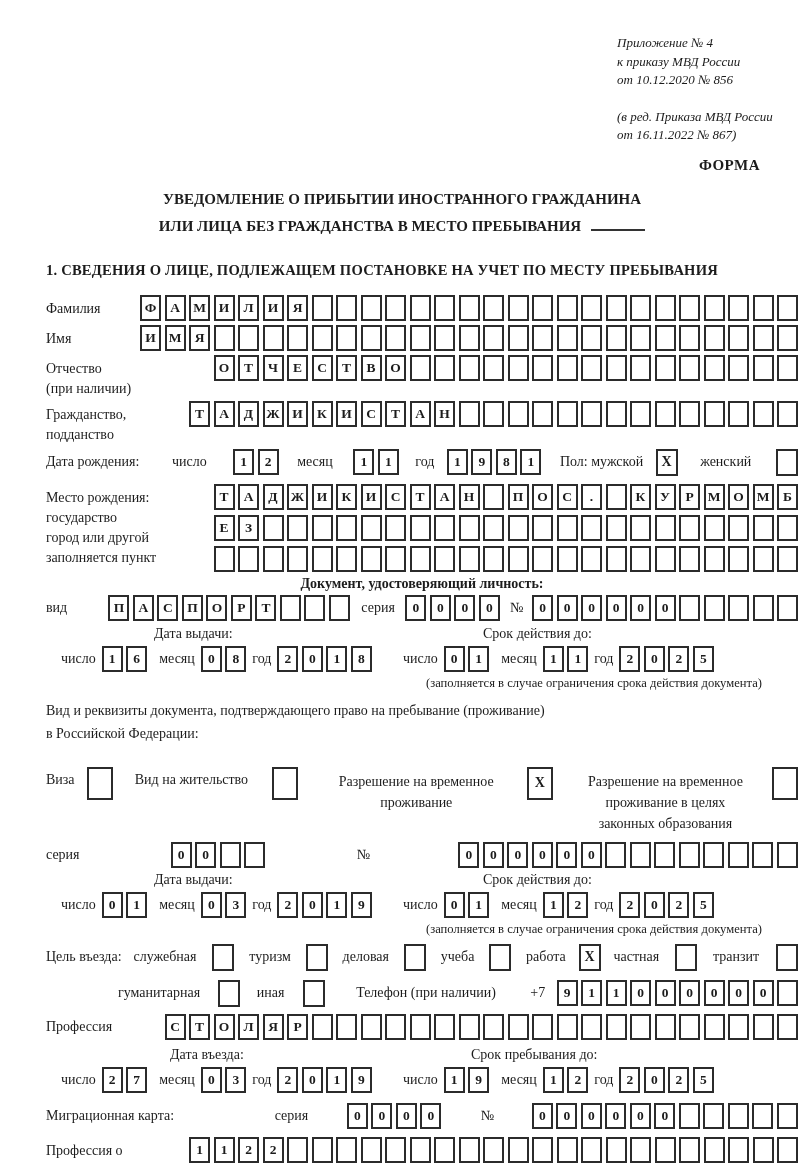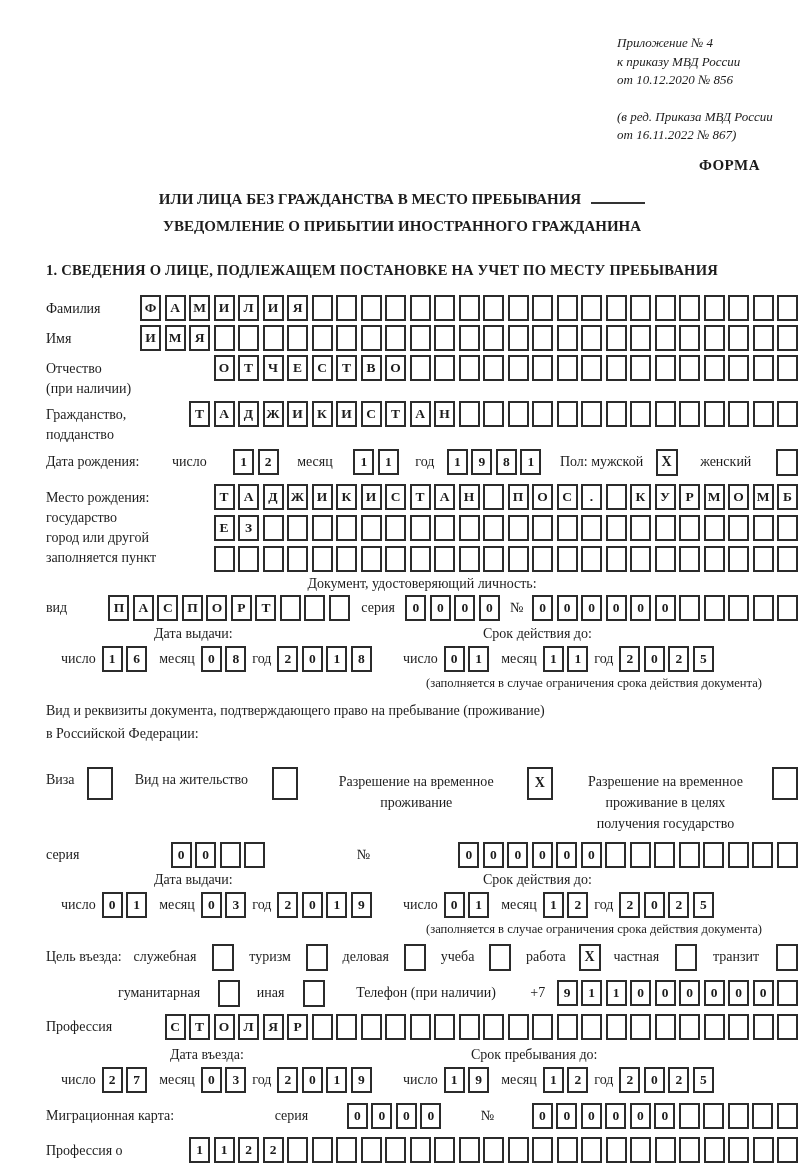--- a/index.html
+++ b/index.html
@@ -25,40 +25,40 @@
   .cb{flex:0 0 auto;width:18px;height:23px;border:2px solid #2b2b2b;
       display:flex;align-items:center;justify-content:center;font-size:14px;font-weight:bold;}
   .cb-lg{width:22px;height:29px;}
   .vgap{display:flex;flex-direction:column;gap:5px;}
   .cap{position:relative;height:19px;font-size:14px;}
   .cap span{position:absolute;top:0;}
   .drow{position:relative;height:27px;margin-top:1px;}
   .dgrp{position:absolute;top:0;display:flex;align-items:center;gap:6px;white-space:nowrap;}
   .note{font-size:12.6px;text-align:right;padding-right:36px;margin-top:3px;}
   .ctr{text-align:center;}
-  .b{font-weight:normal;}
+  .b{font-weight:bold;}
 </style>
 </head>
 <body>
 
 <div class="page">
 
   <div class="hdr">
     <div>Приложение № 4</div>
     <div>к приказу МВД России</div>
     <div>от 10.12.2020 № 856</div>
     <div class="sub">(в ред. Приказа МВД России</div>
     <div>от 16.11.2022 № 867)</div>
   </div>
 
   <div class="forma">ФОРМА</div>
 
   <div class="title">
+    <div>УВЕДОМЛЕНИЕ О ПРИБЫТИИ ИНОСТРАННОГО ГРАЖДАНИНА</div>
     <div><span>ИЛИ ЛИЦА БЕЗ ГРАЖДАНСТВА В МЕСТО ПРЕБЫВАНИЯ</span><span class="tline"></span></div>
-    <div>УВЕДОМЛЕНИЕ О ПРИБЫТИИ ИНОСТРАННОГО ГРАЖДАНИНА</div>
   </div>
 
   <div class="sec">1. СВЕДЕНИЯ О ЛИЦЕ, ПОДЛЕЖАЩЕМ ПОСТАНОВКЕ НА УЧЕТ ПО МЕСТУ ПРЕБЫВАНИЯ</div>
 
   <div class="frow" style="margin-top:16px;margin-bottom:4px;">
     <span class="lab" style="width:84px;">Фамилия</span>
     <span class="cells">
         <span class="cell">Ф</span>
         <span class="cell">А</span>
         <span class="cell">М</span>
@@ -399,21 +399,21 @@
     <span style="margin-left:14px;padding-top:5px;">Вид на жительство</span>
     <span class="cb cb-lg" style="margin-left:16px;"></span>
     <span class="ctr" style="margin-left:16px;width:190px;line-height:21px;padding-top:4px;">
       <div>Разрешение на временное</div>
       <div>проживание</div>
     </span>
     <span class="cb cb-lg" style="margin-left:8px;">X</span>
     <span class="ctr" style="margin-left:14px;width:182px;line-height:21px;padding-top:4px;">
       <div>Разрешение на временное</div>
       <div>проживание в целях</div>
-      <div>получения государство</div>
+      <div>законных образования</div>
     </span>
     <span class="cb cb-lg" style="margin-left:8px;"></span>
   </div>
 
   <div class="frow" style="align-items:center;margin-top:8px;">
     <span>серия</span>
     <span class="cells" style="margin-left:12px;">
         <span class="cell">0</span>
         <span class="cell">0</span>
         <span class="cell"></span>

